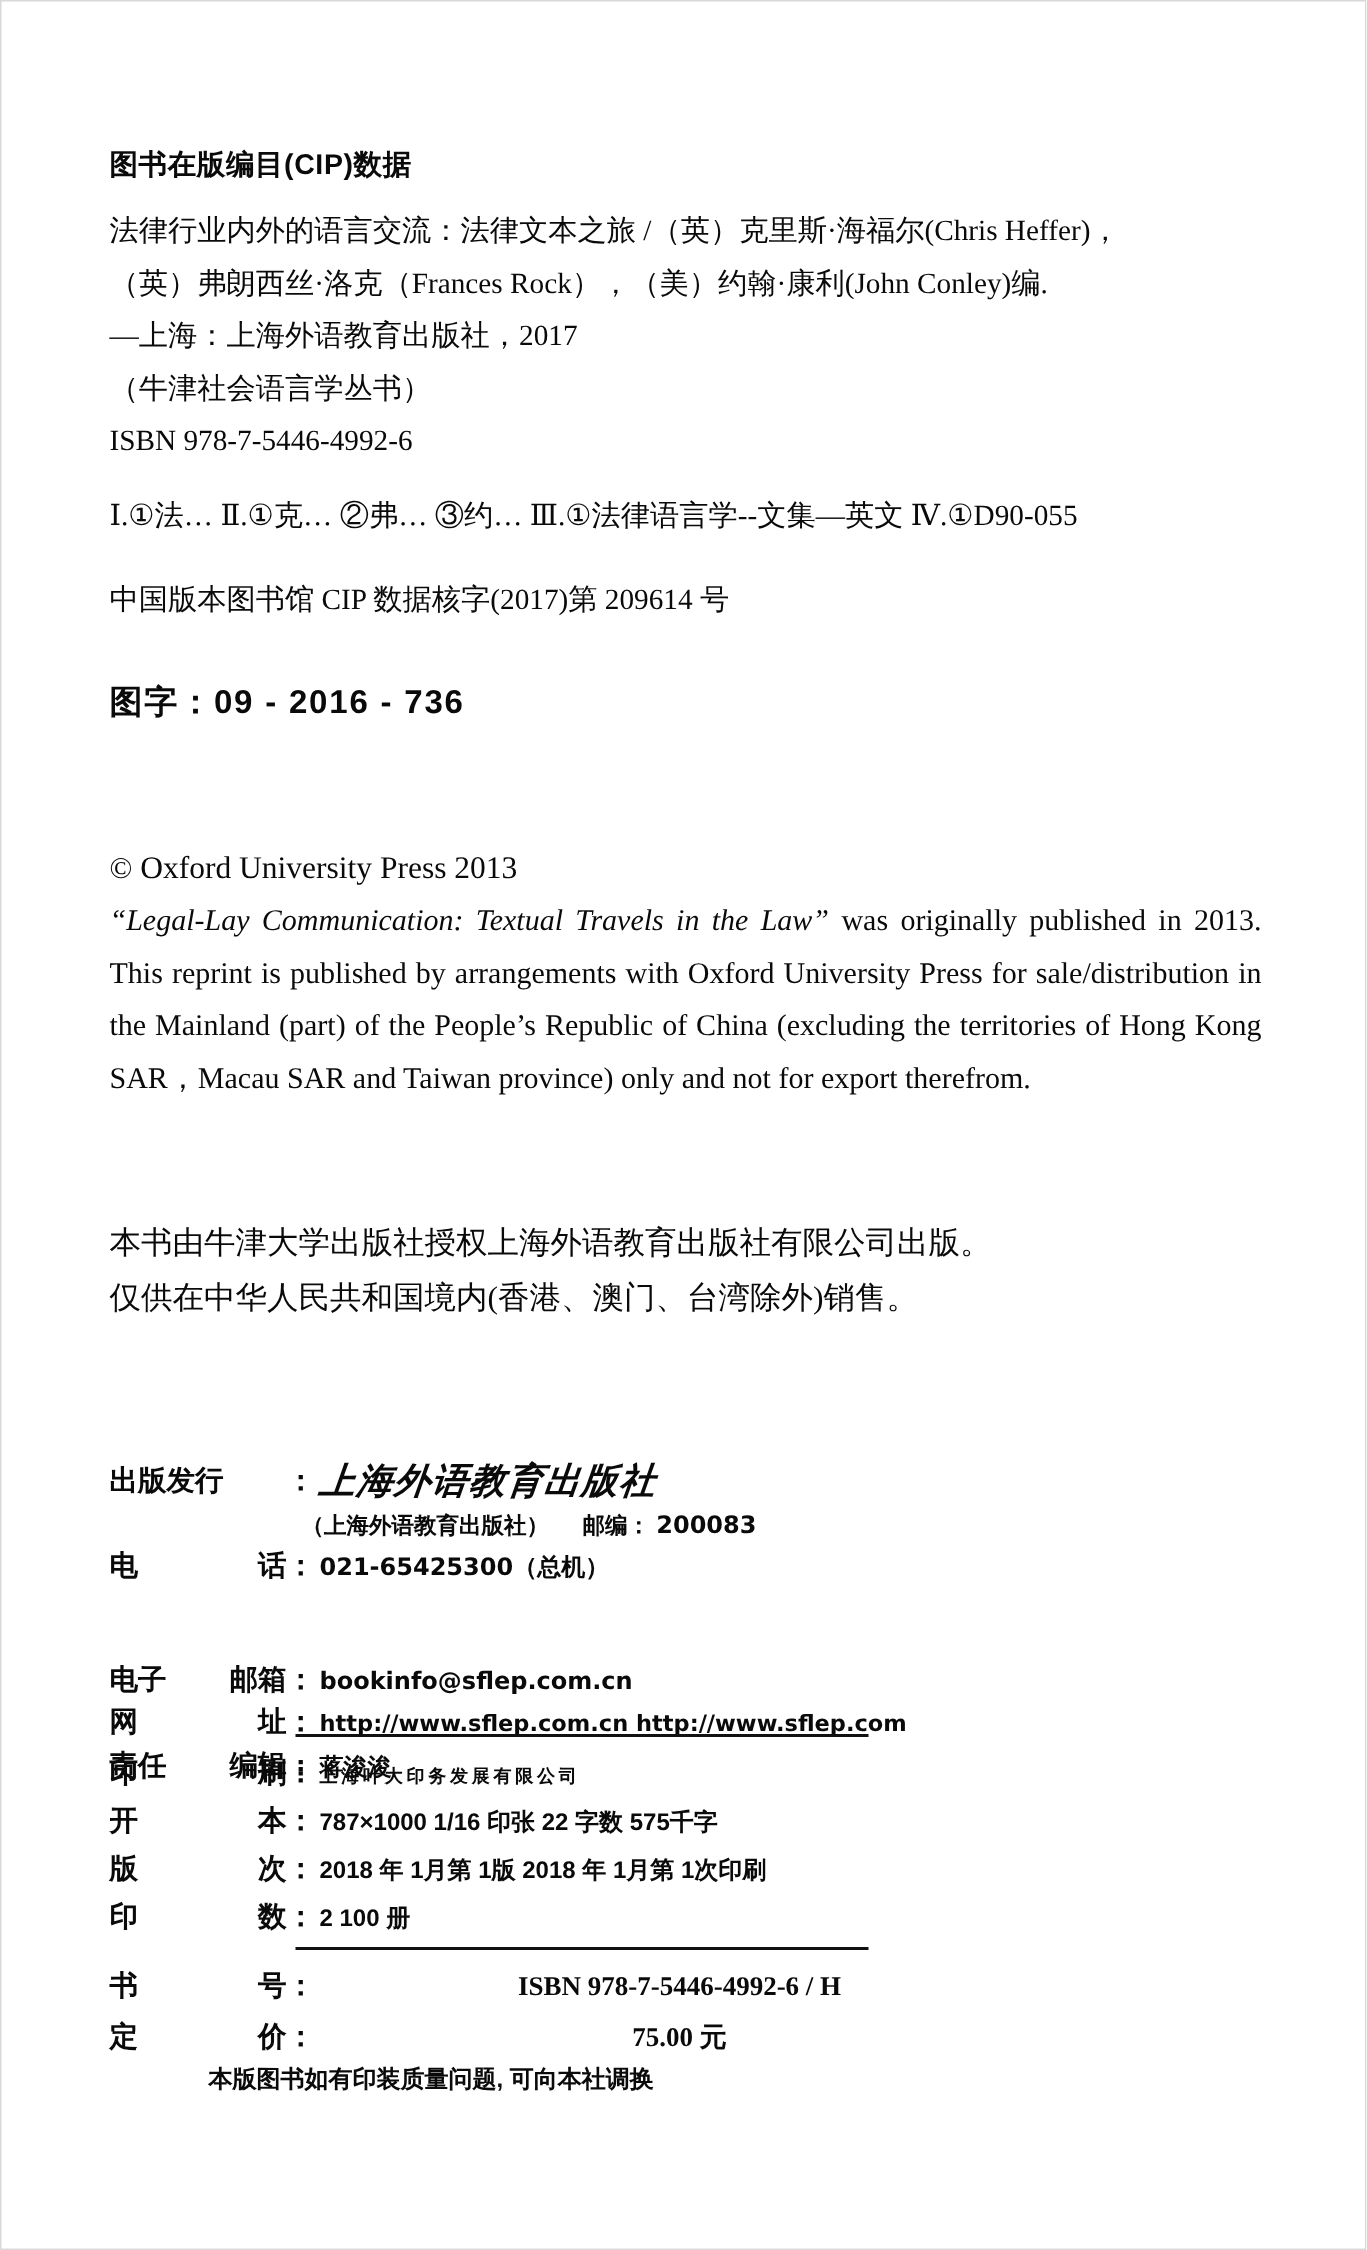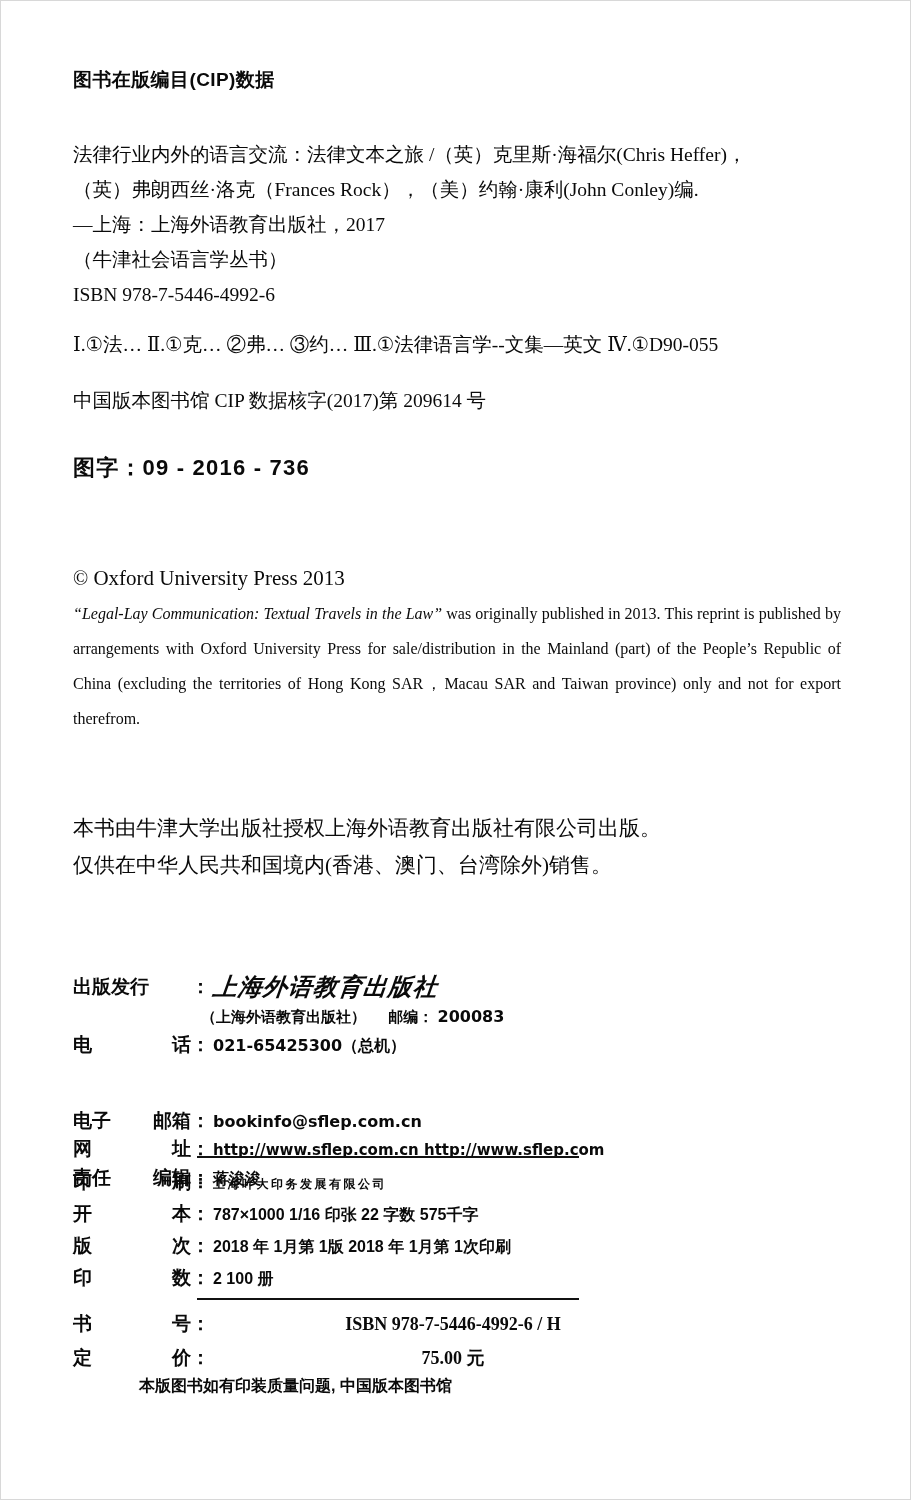--- a/index.html
+++ b/index.html
@@ -18,21 +18,21 @@
     background: #ffffff;
     overflow: hidden;
     border: 1px solid #d8d8d8;
     box-sizing: border-box;
   }
 
   
   .cip-heading {
     position: absolute;
     left: 72px;
-    top: 66px;
+    top: 96px;
     font-family: "Liberation Sans", "DejaVu Sans", sans-serif;
     font-weight: bold;
     font-size: 19px;
     letter-spacing: 0.4px;
     white-space: nowrap;
   }
 
   .cip-body {
     position: absolute;
     left: 72px;
@@ -85,21 +85,21 @@
     font-size: 21px;
     line-height: 35px;
     white-space: nowrap;
   }
   .copy-sym {
     display: inline-block;
     font-size: 20px;
     vertical-align: baseline;
   }
   .eng-para {
-    font-size: 16px;
+    font-size: 20px;
     line-height: 35px;
     text-align: justify;
     text-align-last: left;
     margin: 0;
     hyphens: none;
   }
   .eng-para .bk-title {
     font-style: italic;
   }
   .cn-tail {
@@ -372,15 +372,15 @@
     <div class="row">
       <span class="lbl">
         <span>定</span>
         <span>价</span>
       </span>
       <span class="colon">：</span>
       <span class="val">75.00 元</span>
     </div>
   </div>
 
-  <div class="note">本版图书如有印装质量问题, 中国版本图书馆</div>
+  <div class="note">本版图书如有印装质量问题, 可向本社调换</div>
 
 </div>
 
 </body></html>

